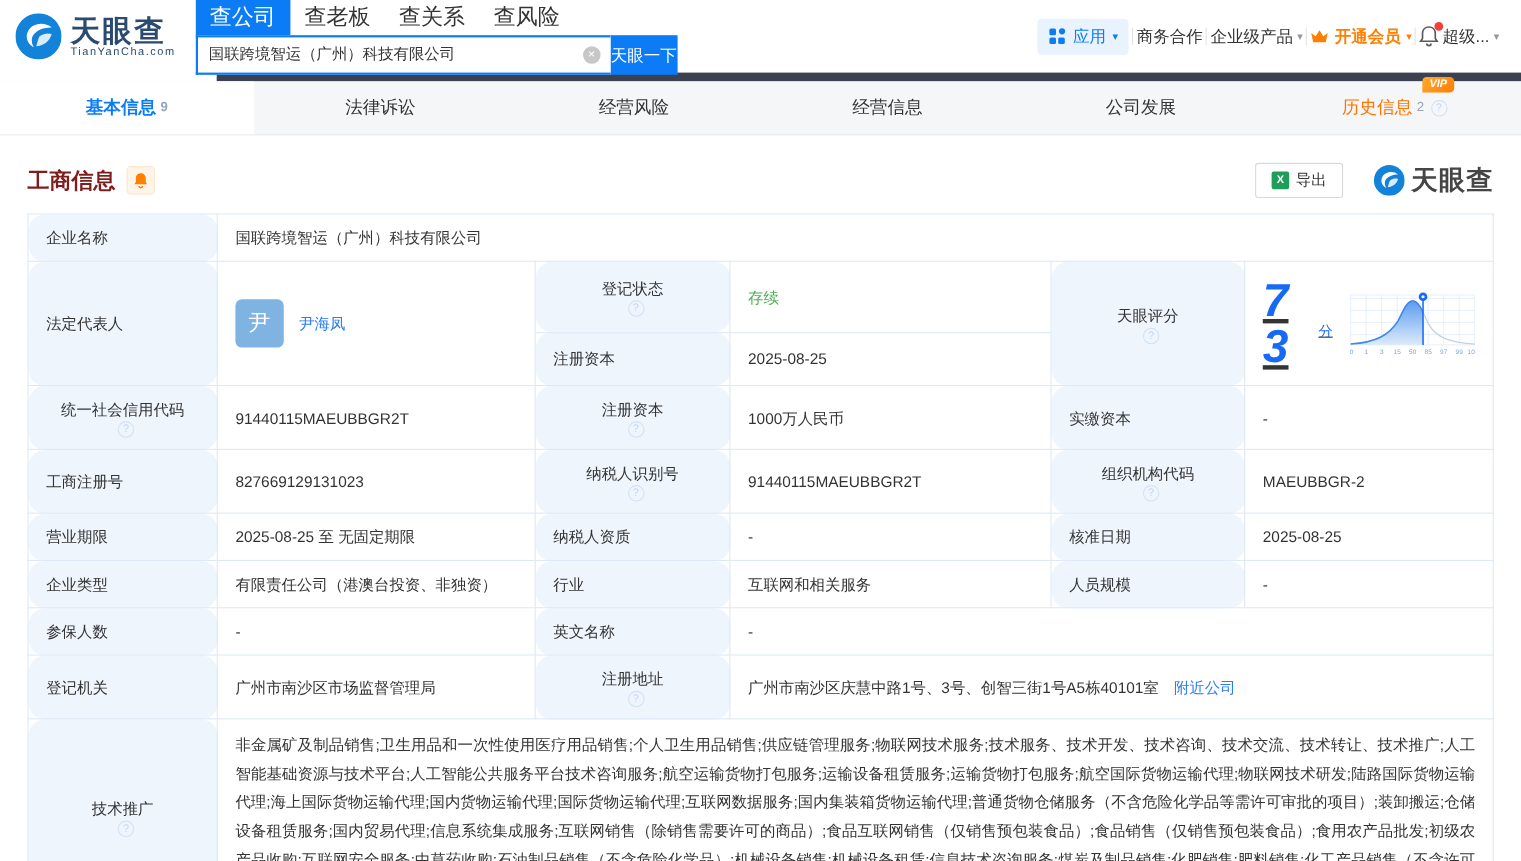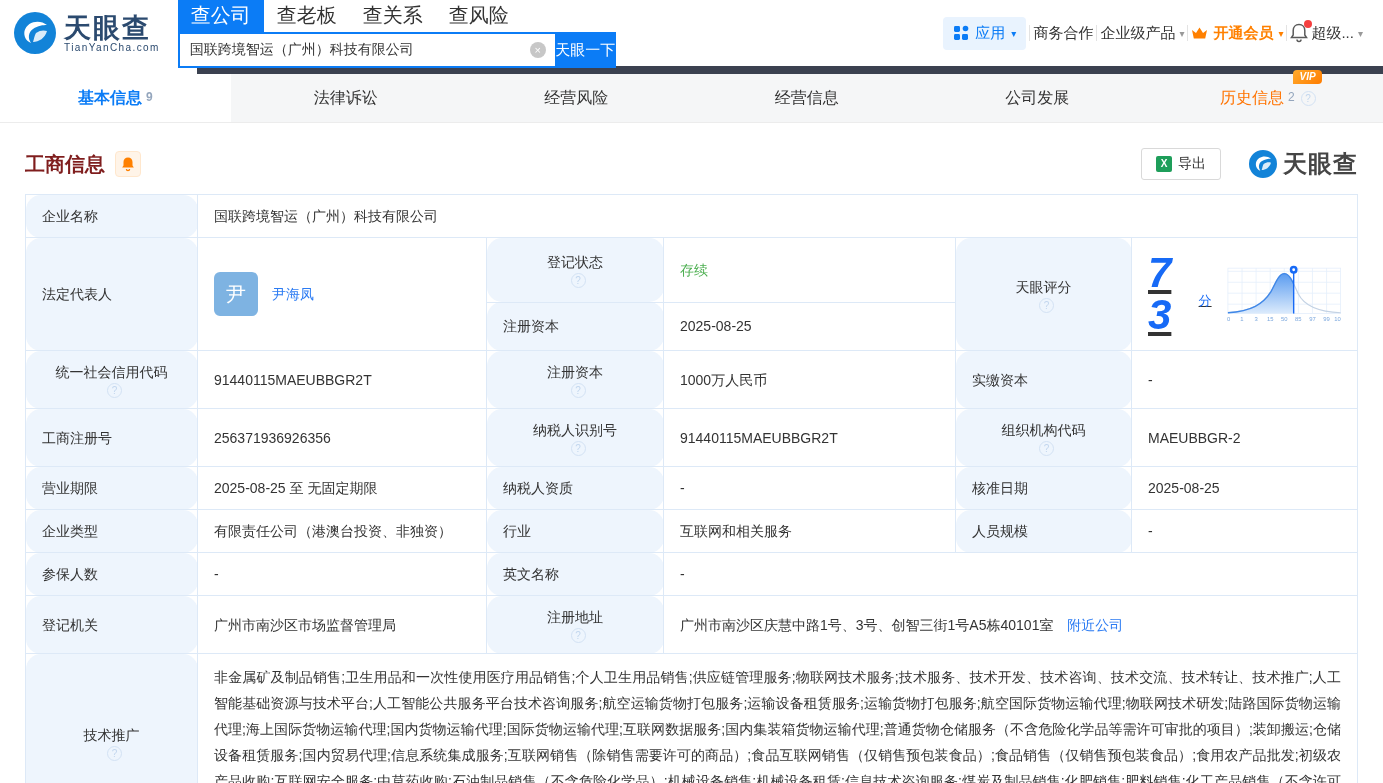--- a/index.html
+++ b/index.html
@@ -296,21 +296,21 @@
         <span>注册资本</span>
         <span class="help-ic">?</span>
       </span>
     </td>
     <td>1000万人民币</td>
     <td class="lbl">实缴资本</td>
     <td>-</td>
   </tr>
   <tr>
     <td class="lbl">工商注册号</td>
-    <td>256371936926356</td>
+    <td>827669129131023</td>
     <td class="lbl">
       <span class="lbl-in">
         <span>纳税人识别号</span>
         <span class="help-ic">?</span>
       </span>
     </td>
     <td>91440115MAEUBBGR2T</td>
     <td class="lbl">
       <span class="lbl-in">
         <span>组织机构代码</span>

